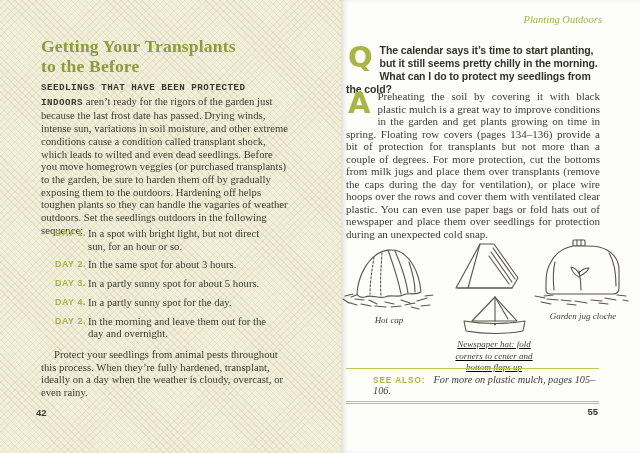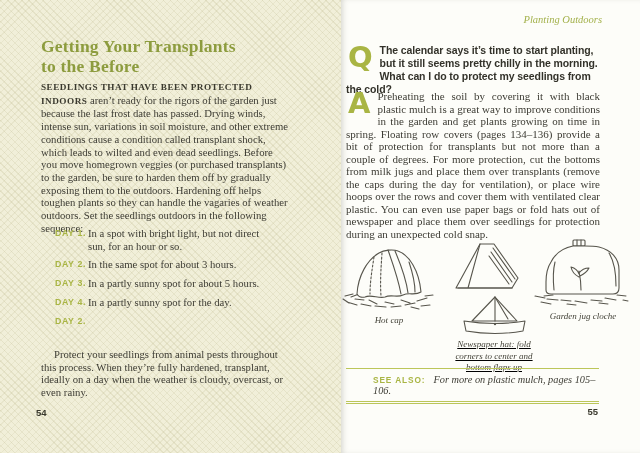--- a/index.html
+++ b/index.html
@@ -27,21 +27,21 @@
   .lp-title{
     position:absolute;left:41px;top:37px;width:265px;
     font:bold 17.5px/19.5px "Liberation Serif",serif;
     color:var(--title-green);letter-spacing:.2px;
   }
   .lp-intro{
     position:absolute;left:41px;top:80px;width:247px;
     font:10.7px/12.7px "Liberation Serif",serif;color:var(--body-text);
   }
   .lead-in{
-    font-family:Liberation Serif, serif;font-weight:bold;font-size:9.2px;
+    font-family:Liberation Mono, monospace;font-weight:bold;font-size:9.2px;
     letter-spacing:.5px;color:#3a392e;
   }
   .lp-days{position:absolute;left:55px;top:227px;width:216px;}
   .day-row{display:flex;margin-bottom:6.2px;}
   .day-label{
     flex:0 0 33px;font:bold 8.8px/12.6px "Liberation Sans",sans-serif;
     letter-spacing:.6px;color:var(--accent-green);white-space:nowrap;
   }
   .day-text{font:10.7px/12.6px "Liberation Serif",serif;color:var(--body-text);}
   .lp-closing{
@@ -124,26 +124,27 @@
       <div class="day-row">
         <span class="day-label">DAY 3.</span>
         <span class="day-text">In a partly sunny spot for about 5 hours.</span>
       </div>
       <div class="day-row">
         <span class="day-label">DAY 4.</span>
         <span class="day-text">In a partly sunny spot for the day.</span>
       </div>
       <div class="day-row">
         <span class="day-label">DAY 2.</span>
+        <span class="day-text">In the morning and leave them out for the day and overnight.</span>
       </div>
     </div>
 
     <p class="lp-closing">Protect your seedlings from animal pests throughout this process. When they’re fully hardened, transplant, ideally on a day when the weather is cloudy, overcast, or even rainy.</p>
 
-    <div class="page-number lp-pagenum">54</div>
+    <div class="page-number lp-pagenum">42</div>
   </div>
 
   <div class="page-right">
     <div class="rp-head">Planting Outdoors</div>
 
     <div class="rp-q">
       <span class="dropcap">Q</span><span>The calendar says it’s time to start planting, but it still seems pretty chilly in the morning. What can I do to protect my seedlings from the cold?</span>
     </div>
 
     <div class="rp-a">

